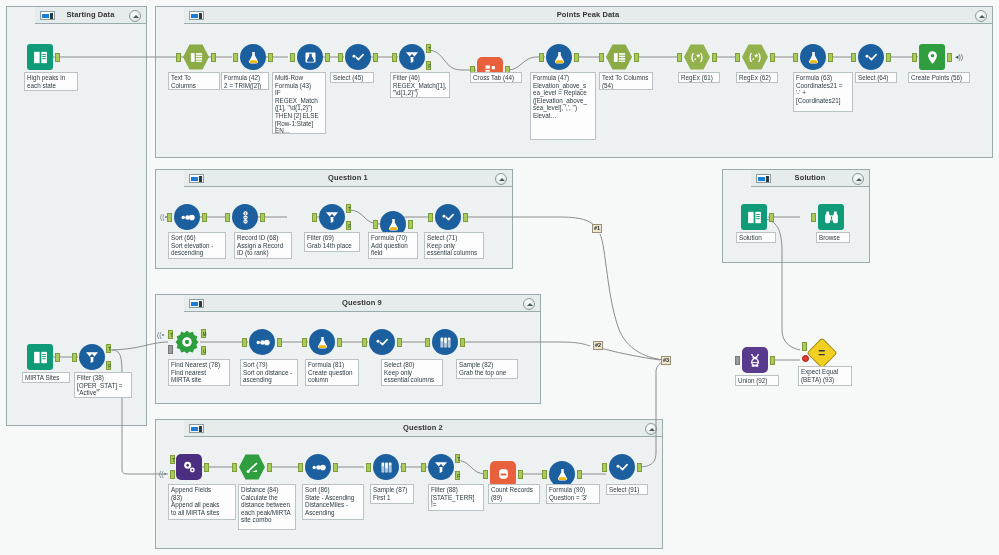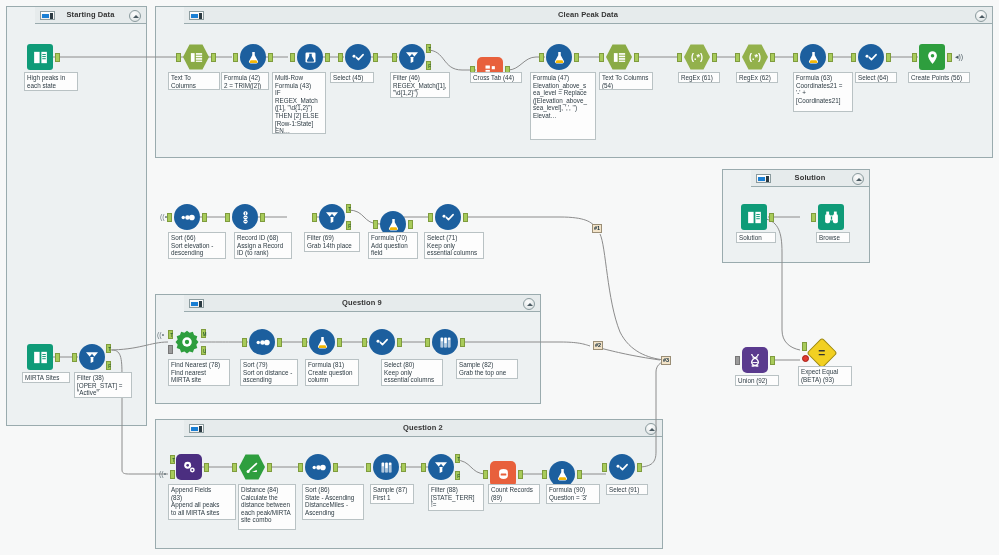--- a/index.html
+++ b/index.html
@@ -138,25 +138,32 @@
     <div class="c-head">
       <div class="c-icon"></div>
       <div class="c-title">Starting Data</div>
       <div class="c-collapse"></div>
     </div>
   </div>
 
   <div class="container" style="left:155px;top:6px;width:838px;height:152px;">
     <div class="c-head">
       <div class="c-icon"></div>
-      <div class="c-title">Clean Peak Data</div>
+      <div class="c-title">Points Peak Data</div>
       <div class="c-collapse"></div>
     </div>
   </div>
 
+  <div class="container" style="left:155px;top:169px;width:358px;height:100px;">
+    <div class="c-head">
+      <div class="c-icon"></div>
+      <div class="c-title">Question 1</div>
+      <div class="c-collapse"></div>
+    </div>
+  </div>
 
   <div class="container" style="left:155px;top:294px;width:386px;height:110px;">
     <div class="c-head">
       <div class="c-icon"></div>
       <div class="c-title">Question 9</div>
       <div class="c-collapse"></div>
     </div>
   </div>
 
   <div class="container" style="left:155px;top:419px;width:508px;height:130px;">

